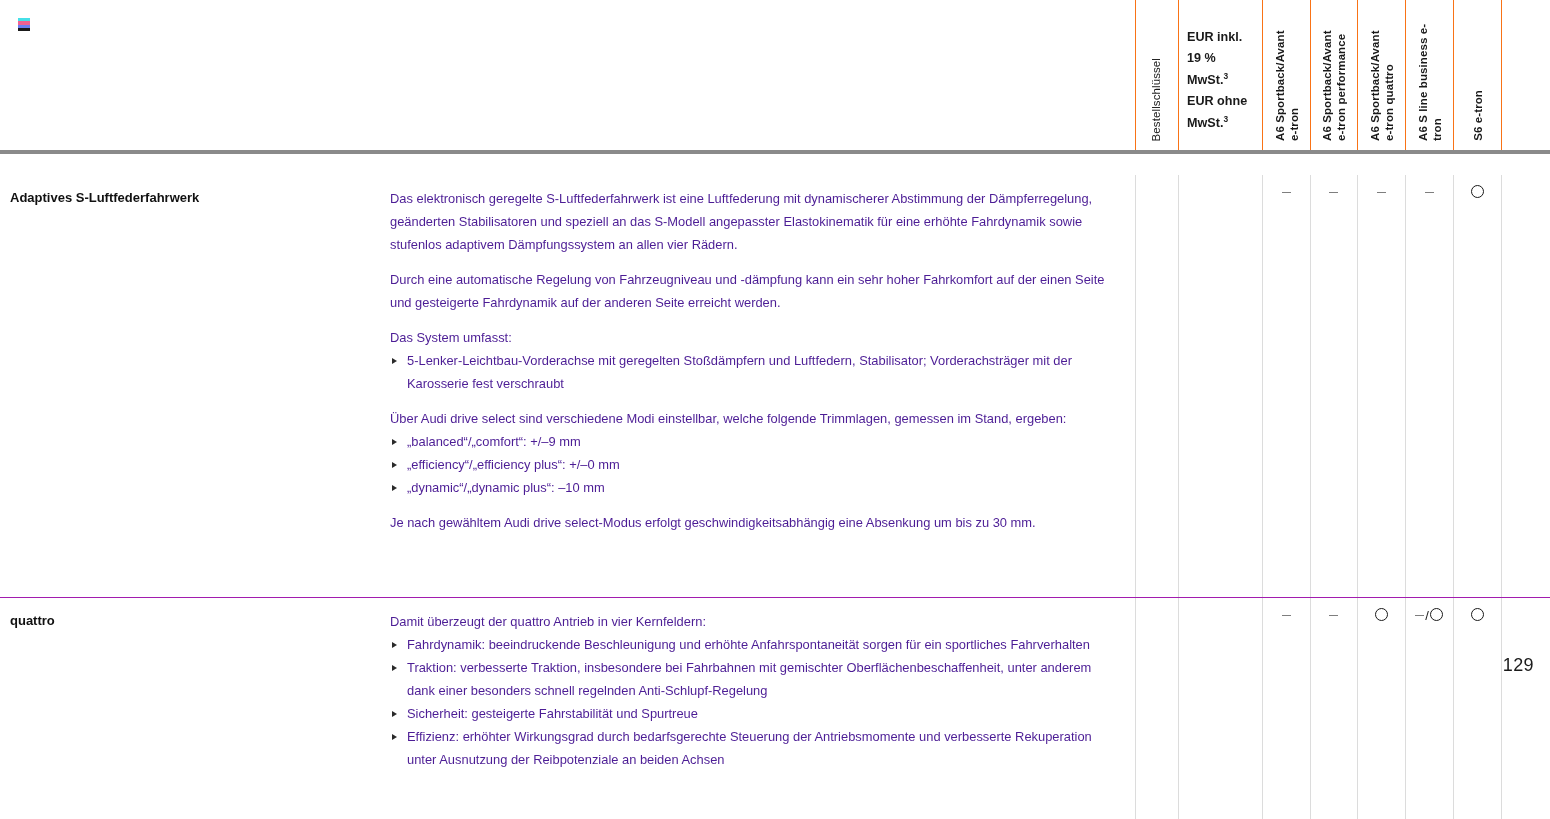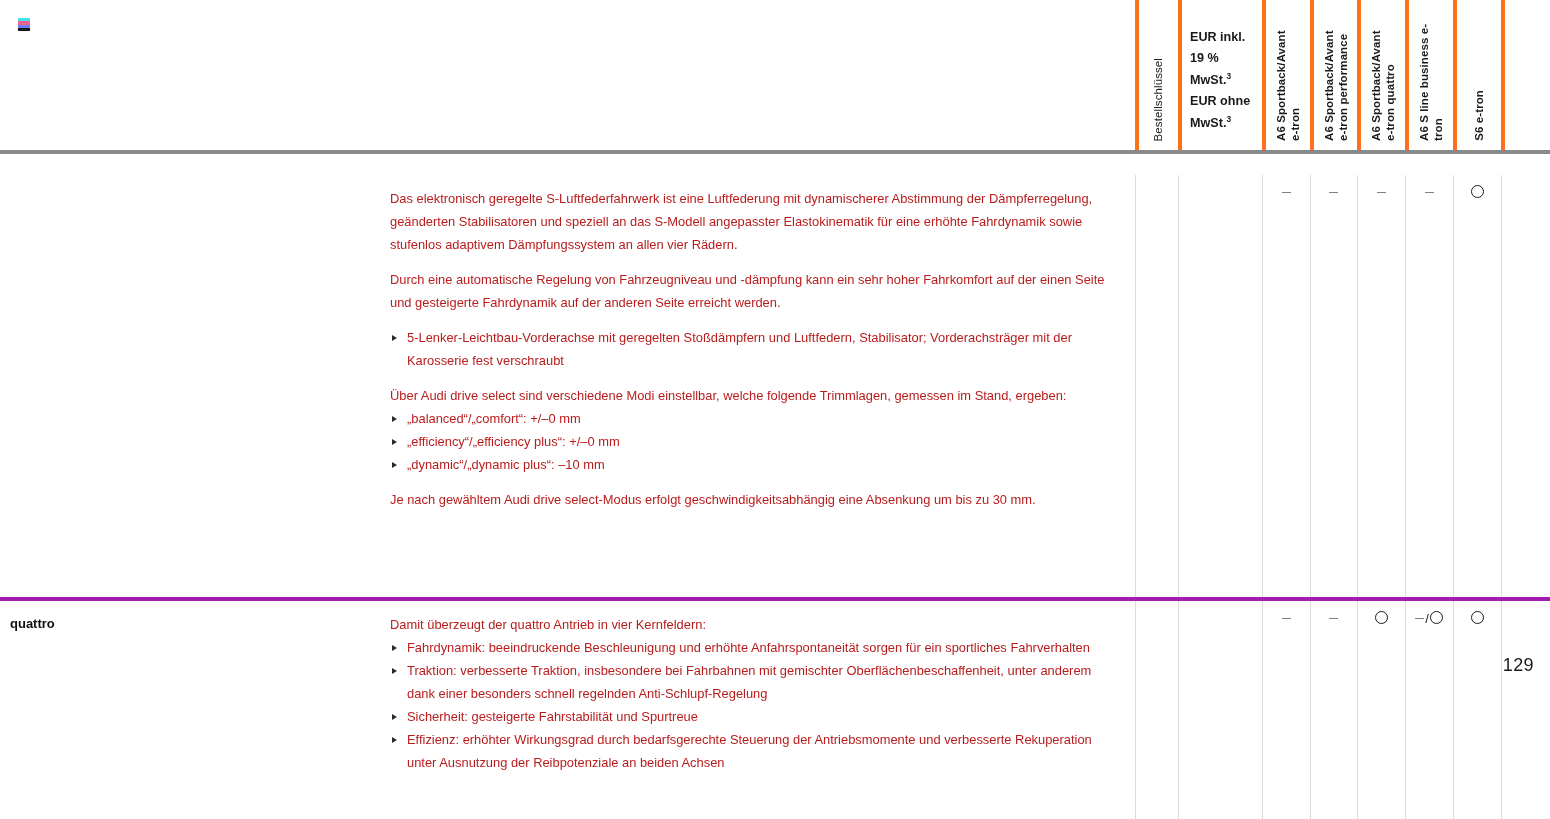--- a/index.html
+++ b/index.html
@@ -21,21 +21,21 @@
 
   
   #sheet{position:absolute;left:0;top:0;width:1550px;height:819px;}
 
   
   #table-header{
     position:absolute;left:0;top:0;width:1550px;height:152px;
   }
   .hcol{
     position:absolute;top:0;bottom:2px;
-    border-left:4px solid #f97316;
+    border-left:1px solid #f97316;
     box-sizing:border-box;
   }
   .vert-label{
     position:absolute;bottom:9px;left:50%;
     transform-origin:center;
     white-space:nowrap;
     font-size:11.5px;
     line-height:13.5px;
     color:#1a1a1a;
   }
@@ -63,32 +63,32 @@
 
   
   #header-rule{
     position:absolute;left:0;top:150px;width:1550px;height:4px;
     background:#8a8a8a;
   }
 
   
   .row{
     position:absolute;left:0;width:1550px;
-    border-top:4px solid #a21caf;
+    border-top:1px solid #a21caf;
     box-sizing:border-box;
   }
   .row.first{border-top:none;}
   .cell-title{
     position:absolute;left:10px;top:14px;width:350px;
     font-size:13px;font-weight:700;color:#111;
     line-height:17px;
   }
   .cell-desc{
     position:absolute;left:390px;top:12px;width:735px;
-    font-size:12.9px;line-height:23px;color:#b91c1c;
+    font-size:12.9px;line-height:23px;color:#4c1d95;
   }
   .cell-desc p{margin:0 0 12px 0;}
   .cell-desc p.tight{margin:0 0 0 0;}
   .cell-desc ul{margin:0 12px 12px 0;padding:0;list-style:none;}
   .cell-desc ul.last{margin-bottom:0;}
   .cell-desc li{
     position:relative;padding-left:17px;margin:0;
     line-height:23px;
   }
   .cell-desc li::before{
@@ -187,29 +187,31 @@
     <div class="hcol" style="left:1453px;width:48px;">
       <div class="vert-label vert-bold" style="left:50%;margin-left:-7px;bottom:9px;">S6 e-tron</div>
     </div>
 
     <div class="hcol" style="left:1501px;width:1px;"></div>
   </div>
 
   <div id="header-rule"></div>
 
   <div class="row first" style="top:175px;height:422px;">
+    <div class="cell-title">Adaptives S-Luftfederfahrwerk</div>
     <div class="cell-desc">
       <p>Das elektronisch geregelte S-Luftfederfahrwerk ist eine Luftfederung mit dynamischerer Abstimmung der Dämpferregelung, geänderten Stabilisatoren und speziell an das S-Modell angepasster Elastokinematik für eine erhöhte Fahrdynamik sowie stufenlos adaptivem Dämpfungssystem an allen vier Rädern.</p>
       <p>Durch eine automatische Regelung von Fahrzeugniveau und -dämpfung kann ein sehr hoher Fahrkomfort auf der einen Seite und gesteigerte Fahrdynamik auf der anderen Seite erreicht werden.</p>
+      <p class="tight">Das System umfasst:</p>
       <ul>
         <li>5-Lenker-Leichtbau-Vorderachse mit geregelten Stoßdämpfern und Luftfedern, Stabilisator; Vorderachsträger mit der Karosserie fest verschraubt</li>
       </ul>
       <p class="tight">Über Audi drive select sind verschiedene Modi einstellbar, welche folgende Trimmlagen, gemessen im Stand, ergeben:</p>
       <ul>
-        <li>„balanced“/„comfort“: +/–0 mm</li>
+        <li>„balanced“/„comfort“: +/–9 mm</li>
         <li>„efficiency“/„efficiency plus“: +/–0 mm</li>
         <li>„dynamic“/„dynamic plus“: –10 mm</li>
       </ul>
       <p class="tight">Je nach gewähltem Audi drive select-Modus erfolgt geschwindigkeitsabhängig eine Absenkung um bis zu 30 mm.</p>
     </div>
 
     <div class="vline" style="left:1135px;top:0;height:422px;"></div>
     <div class="vline" style="left:1178px;top:0;height:422px;"></div>
     <div class="vline" style="left:1262px;top:0;height:422px;"></div>
     <div class="vline" style="left:1310px;top:0;height:422px;"></div>

